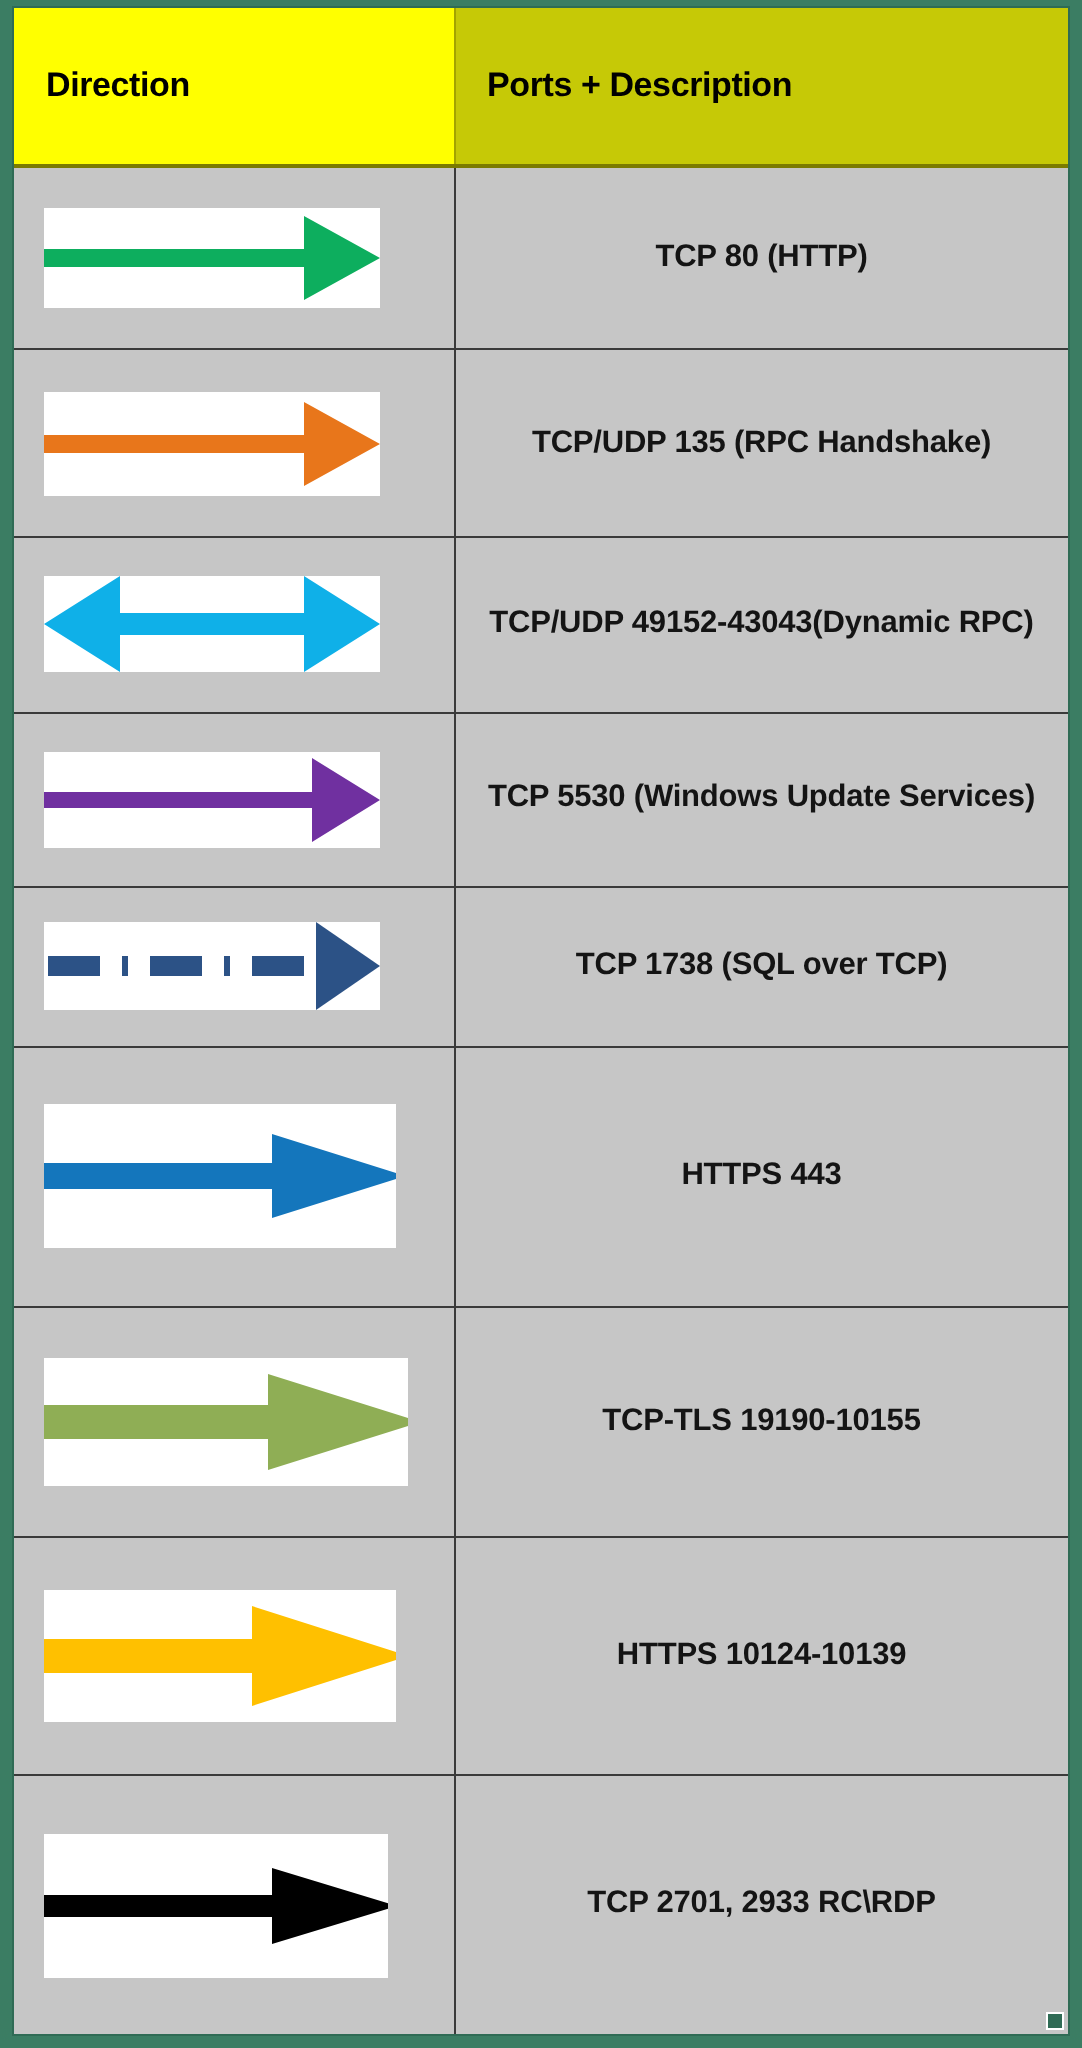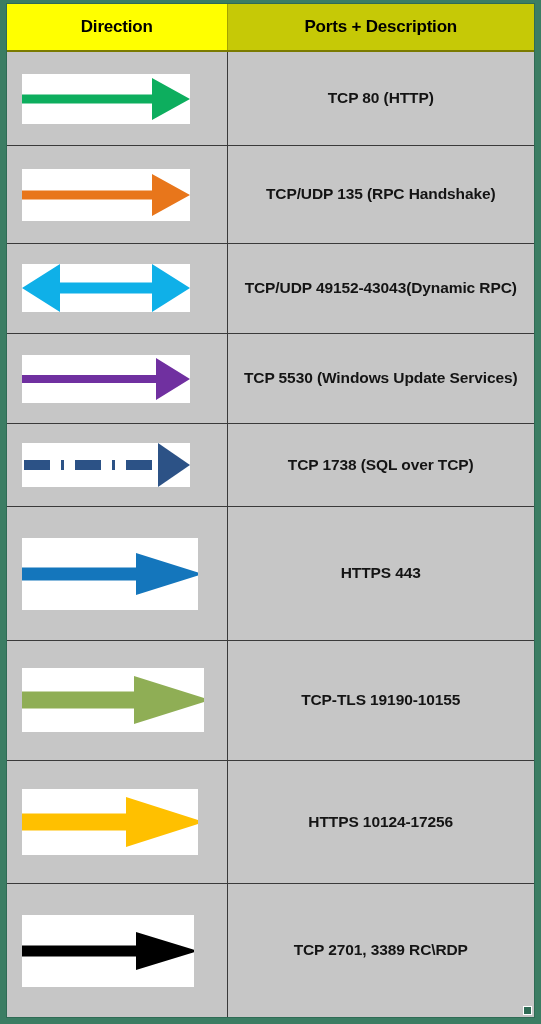--- a/index.html
+++ b/index.html
@@ -37,24 +37,24 @@
     width: 100%;
     height: 100%;
     border-collapse: collapse;
     table-layout: fixed;
   }
 
   table.flow-table col.col-direction { width: 220px; }
   table.flow-table col.col-desc { width: auto; }
 
   th.head-cell {
-    padding: 0;
+    padding: 16px;
     margin: 12px;
     height: 46px;
-    text-align: center;
+    text-align: left;
     vertical-align: middle;
     font-size: 17px;
     font-weight: bold;
     color: #000000;
     letter-spacing: -0.2px;
     border-bottom: 2px solid #7b7b00;
   }
   th.head-direction { background: #ffff00; border-right: 1px solid #a3a300; }
   th.head-desc { background: #c6c906; }
 
@@ -189,29 +189,29 @@
             <td class="cell cell-desc">TCP-TLS 19190-10155</td>
           </tr>
           <tr>
             <td class="cell cell-direction">
               <div class="arrow-box" style="width: 176px; height: 66px;">
                 <svg width="176" height="66" viewBox="0 0 176 66">
                   <path d="M0,24.5 L104,24.5 L104,8 L176,30.96 L176,35.04 L104,58 L104,41.5 L0,41.5 Z" fill="#FFC000"></path>
                 </svg>
               </div>
             </td>
-            <td class="cell cell-desc">HTTPS 10124-17256</td>
+            <td class="cell cell-desc">HTTPS 10124-10139</td>
           </tr>
           <tr class="row-last">
             <td class="cell cell-direction">
               <div class="arrow-box" style="width: 172px; height: 72px;">
                 <svg width="172" height="72" viewBox="0 0 172 72">
                   <path d="M0,30.5 L114,30.5 L114,17 L172,34.68 L172,37.32 L114,55 L114,41.5 L0,41.5 Z" fill="#000000"></path>
                 </svg>
               </div>
             </td>
-            <td class="cell cell-desc">TCP 2701, 3389 RC\RDP</td>
+            <td class="cell cell-desc">TCP 2701, 2933 RC\RDP</td>
           </tr>
         </tbody>
     </table>
     <div id="resize-handle"></div>
   </div>
 </div>
 
 </body></html>

